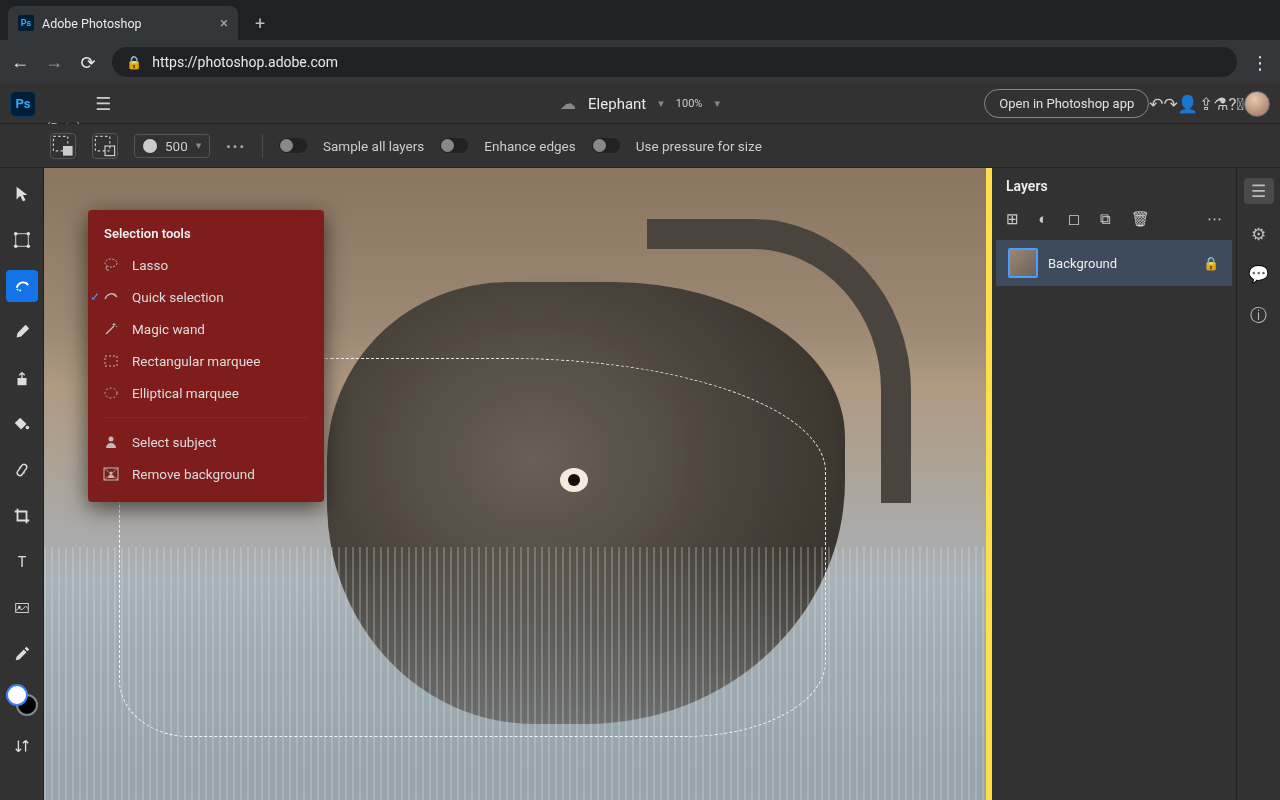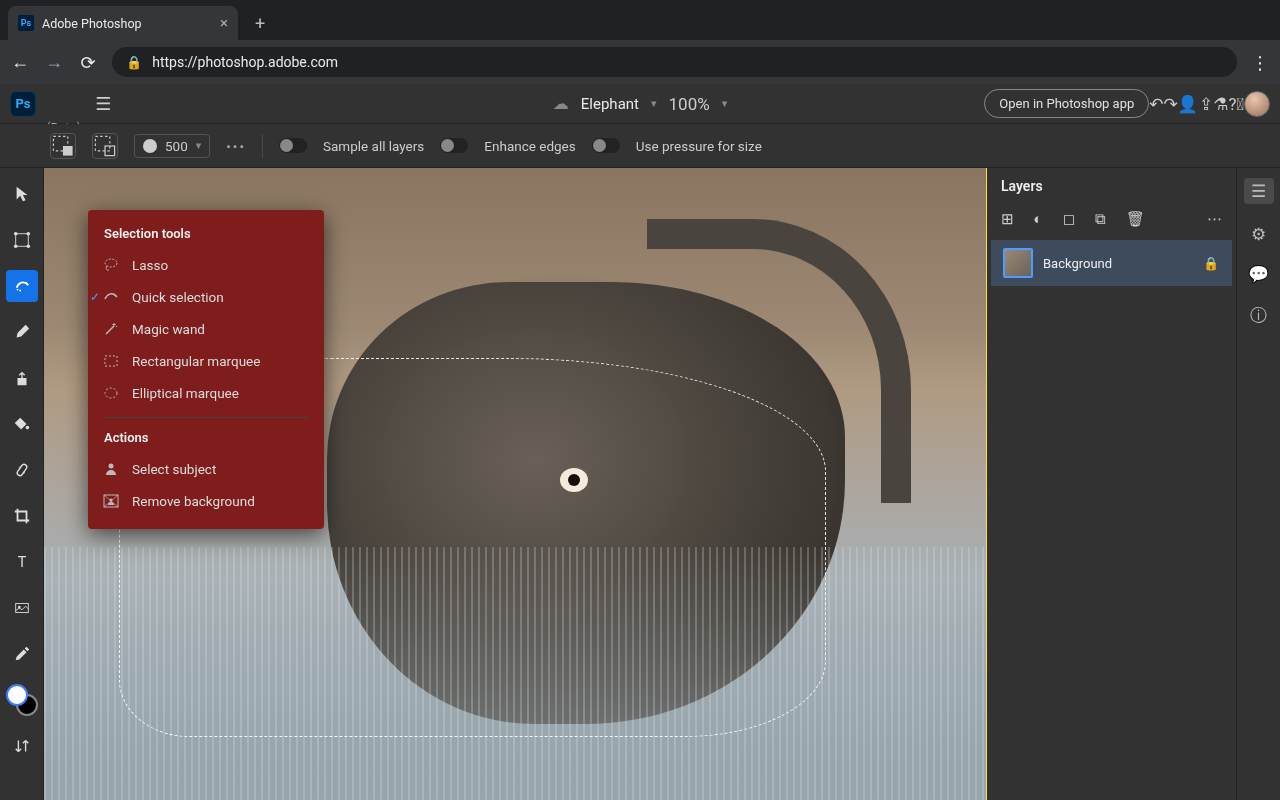--- a/index.html
+++ b/index.html
@@ -22,21 +22,21 @@
   
   .app { position: relative; height: 716px; background:#323232; display:flex; flex-direction:column; }
   .app-header { height:40px; background:#323232; display:flex; align-items:center; padding:0 10px; gap:10px; border-bottom:1px solid #222; }
   .ps-badge { width:26px; height:26px; background:#001e36; border-radius:6px; display:flex; align-items:center; justify-content:center; font-weight:700; color:#31a8ff; font-size:13px; border:1px solid #0a3a5c; }
   .beta { color:#aaa; font-size:13px;margin-top:48px; }
   .hamburger { color:#ccc; font-size:18px; padding:4px; }
   .hdr-center { position:absolute; left:50%; transform:translateX(-50%); display:flex; align-items:center; gap:12px; color:#ccc; }
   .cloud-ico{ color:#888;} 
   .doc-name { font-size:15px; color:#e8e8e8; } 
   .chev{font-size:11px;color:#888;}
-  .zoom { font-size:17px; color:#ccc; }
+  .zoom { font-size:11px; color:#ccc; }
   .hdr-right { margin-left:auto; display:flex; align-items:center; gap:0; }
   .open-app { border:1px solid #888; border-radius:18px; padding:6px 14px; font-size:13px; color:#e0e0e0; }
   .ico-btn { color:#ccc; font-size:17px; }
   .avatar { width:26px; height:26px; border-radius:50%; background:radial-gradient(circle at 40% 30%, #e8c7b0, #9b6f5a); border:1px solid #666;}
   
   .options-bar { height:44px; background:#323232; border-bottom:1px solid #222; display:flex; align-items:center; padding:0 14px 0 50px; gap:16px; font-size:13.5px; color:#ccc; }
   .opt-ico { width:26px;height:26px; display:flex;align-items:center;justify-content:center;border:1px solid #555; border-radius:4px;}
   .brush-size { display:flex; align-items:center; gap:8px; border:1px solid #555; border-radius:4px; padding:3px 8px;justify-content:space-between;}
   .brush-dot{width:14px;height:14px;border-radius:50%;background:#ccc;}
   .more-dots{letter-spacing:2px;color:#aaa;}
@@ -74,21 +74,21 @@
   
   
   .popup { position:absolute; left:44px; top:42px; width:236px; background:#7f1d1d; border-radius:4px; box-shadow:0 6px 22px rgba(0,0,0,.6); padding:12px 0; z-index:10; }
   .popup-title{font-size:13px;font-weight:600;color:#eee;padding:4px 16px 8px;}
   .popup-item{display:flex;align-items:center;gap:12px;padding:7px 16px 7px 14px;font-size:13.5px;color:#ddd;position:relative;}
   .check{position:absolute;left:2px;color:#4a9eff;font-size:12px;}
   .popup-ico{width:18px;height:18px;display:flex;align-items:center;justify-content:center;color:#bbb;}
   .popup hr{border:none;border-top:1px solid #444;margin:8px 16px;}
   
   
-  .right-panel{width:250px;background:#323232;border-left:1px solid #fde047;display:flex;flex-direction:column;}
+  .right-panel{width:250px;background:#323232;border-left:6px solid #fde047;display:flex;flex-direction:column;}
   .panel-header{padding:10px 14px;font-size:14px;font-weight:600;color:#eee;}
   .panel-icons{display:flex;gap:20px;padding:6px 14px 12px;color:#ccc;font-size:15px;align-items:center;}
   .layer-row{display:flex;align-items:center;gap:10px;padding:8px 12px;background:#3d4b5d;margin:0 4px;border-radius:0;}
   .layer-thumb{width:30px;height:30px;border:2px solid #4a9eff;border-radius:2px;background:linear-gradient(135deg,#9c8873,#6a625a);}
   .layer-name{font-size:13px;color:#eee;flex:1;}
   .lock-ico{color:#999;font-size:13px;}
   
   .right-rail{width:44px;background:#323232;border-left:1px solid #222;display:flex;flex-direction:column;align-items:center;gap:20px;padding-top:10px;}
   .rail-ico{color:#bbb;font-size:17px;}
   .rail-ico.hl{background:#4a4a4a;width:30px;height:26px;display:flex;align-items:center;justify-content:center;border-radius:4px;}
@@ -302,21 +302,20 @@
         </div>
         <div class="popup-item">
           <span class="popup-ico">
               <svg viewBox="0 0 18 18">
                 <ellipse cx="9" cy="9" rx="6" ry="5" fill="none" stroke="#bbb" stroke-dasharray="2 2"></ellipse>
               </svg>
             </span>
           <span>Elliptical marquee</span>
         </div>
         <hr>
-        <div class="popup-title">Actions</div>
         <div class="popup-item">
           <span class="popup-ico">
               <svg viewBox="0 0 18 18">
                 <circle cx="9" cy="6" r="2.5" fill="#bbb"></circle>
                 <path d="M4 15c0-3 2.5-5 5-5s5 2 5 5" fill="#bbb"></path>
               </svg>
             </span>
           <span>Select subject</span>
         </div>
         <div class="popup-item">

